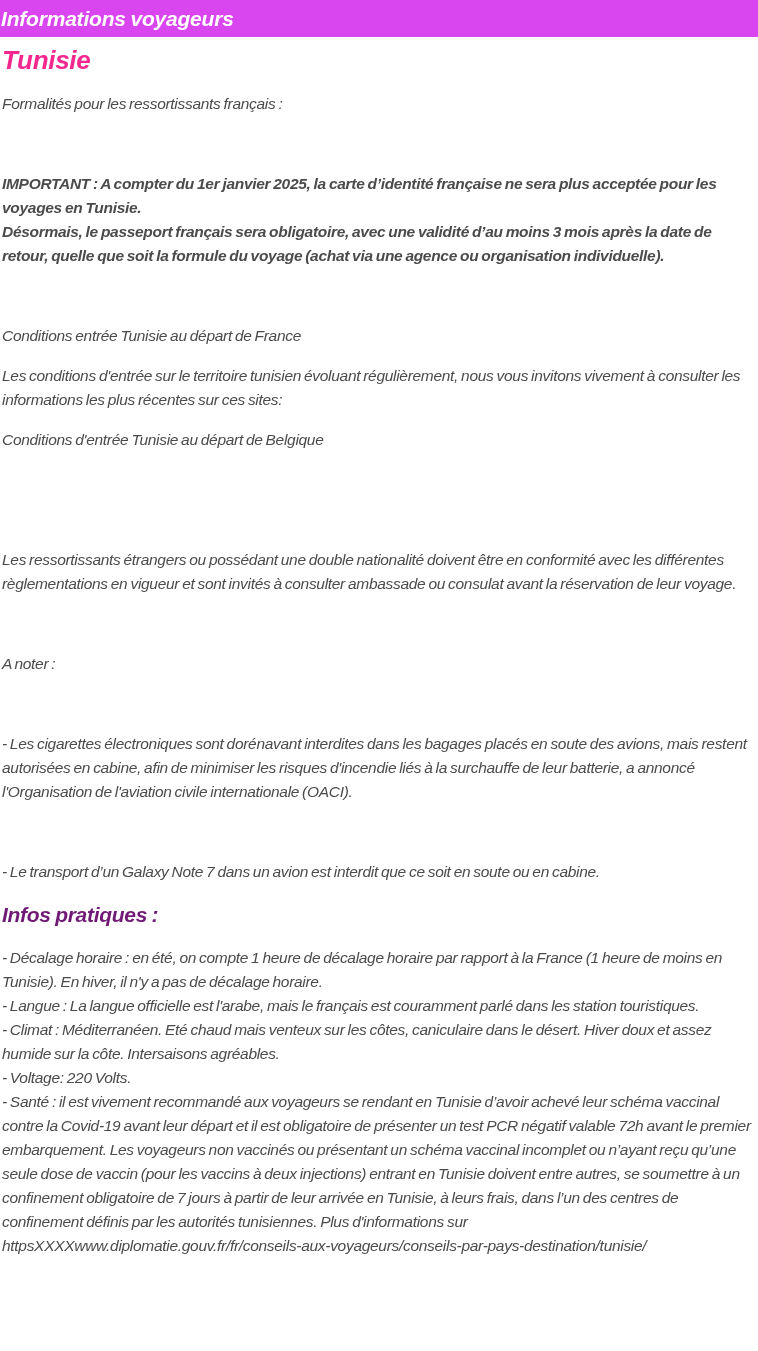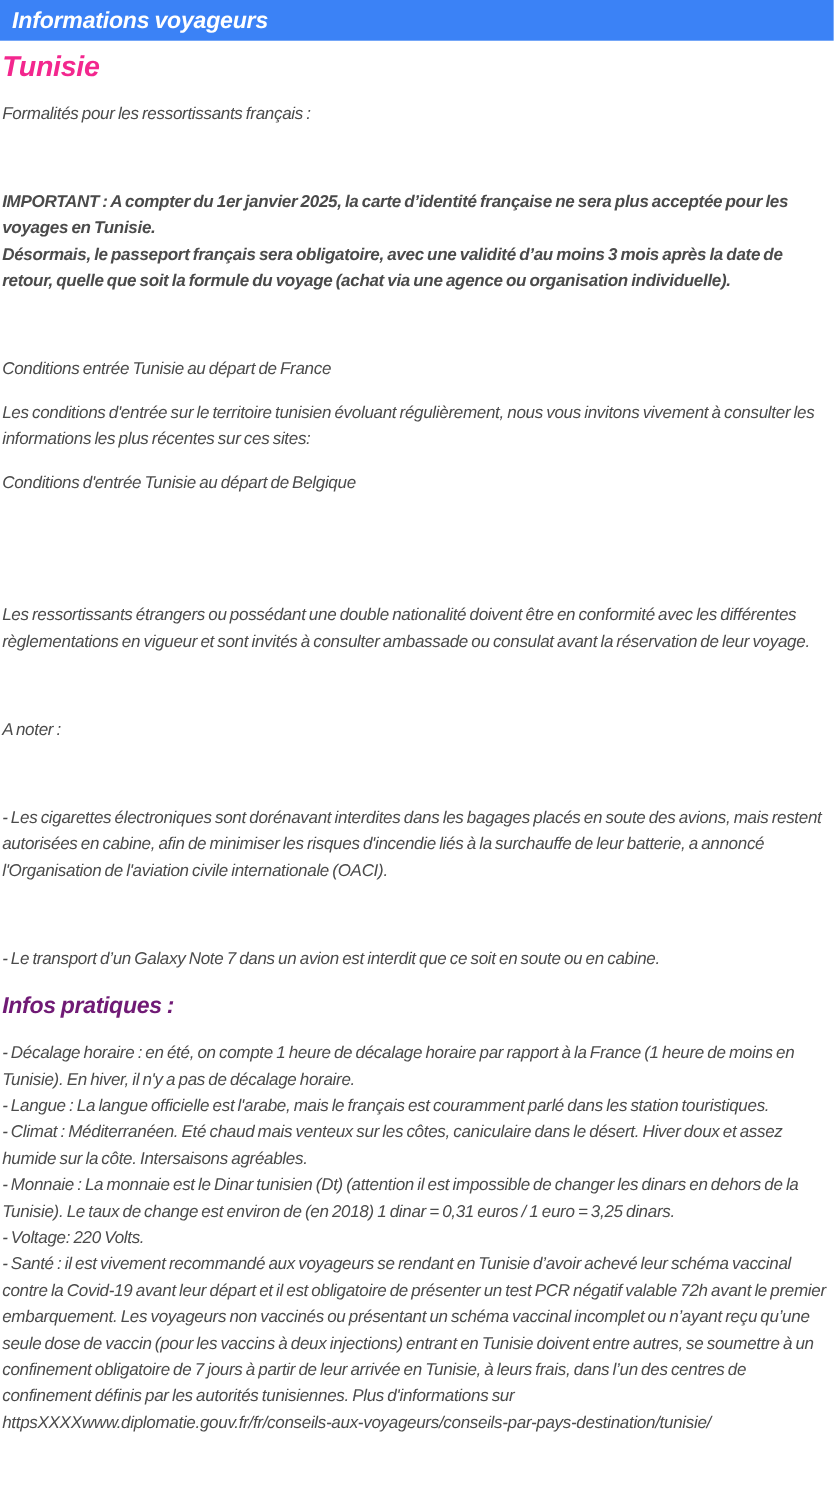--- a/index.html
+++ b/index.html
@@ -10,25 +10,25 @@
     font-family: "Liberation Sans", sans-serif;
     font-style: italic;
     font-size: 15.5px;
     line-height: 24px;
     letter-spacing: -0.3px;
     word-spacing: -1px;
     color: #4b4b4b;
     box-sizing: border-box;
   }
   .title-bar {
-    background: #3b82f6;
+    background: #d946ef;
     height: 37px;
     display: flex;
     align-items: center;
-    padding-left: 11px;
+    padding-left: 1px;
     box-sizing: border-box;
   }
   .title-bar .bar-title {
     color: #ffffff;
     font-weight: bold;
     font-style: italic;
     font-size: 21px;
     letter-spacing: -0.2px;
   }
   .content {
@@ -108,19 +108,18 @@
     <div class="blank-line"></div>
 
     <p>- Le transport d’un Galaxy Note 7 dans un avion est interdit que ce soit en soute ou en cabine.</p>
 
     <h2 class="infos-heading">Infos pratiques :</h2>
 
     <p>
       <span class="infos-item" style="display:block">- Décalage horaire : en été, on compte 1 heure de décalage horaire par rapport à la France (1 heure de moins en Tunisie). En hiver, il n'y a pas de décalage horaire.</span>
       <span class="infos-item" style="display:block">- Langue : La langue officielle est l'arabe, mais le français est couramment parlé dans les station touristiques.</span>
       <span class="infos-item" style="display:block">- Climat : Méditerranéen. Eté chaud mais venteux sur les côtes, caniculaire dans le désert. Hiver doux et assez humide sur la côte. Intersaisons agréables.</span>
-      <span class="infos-item" style="display:block">- Monnaie : La monnaie est le Dinar tunisien (Dt) (attention il est impossible de changer les dinars en dehors de la Tunisie). Le taux de change est environ de (en 2018) 1 dinar = 0,31 euros / 1 euro = 3,25 dinars.</span>
       <span class="infos-item" style="display:block">- Voltage: 220 Volts.</span>
       <span class="infos-item" style="display:block">- Santé : il est vivement recommandé aux voyageurs se rendant en Tunisie d’avoir achevé leur schéma vaccinal contre la Covid-19 avant leur départ et il est obligatoire de présenter un test PCR négatif valable 72h avant le premier embarquement. Les voyageurs non vaccinés ou présentant un schéma vaccinal incomplet ou n’ayant reçu qu’une seule dose de vaccin (pour les vaccins à deux injections) entrant en Tunisie doivent entre autres, se soumettre à un confinement obligatoire de 7 jours à partir de leur arrivée en Tunisie, à leurs frais, dans l’un des centres de confinement définis par les autorités tunisiennes. Plus d'informations sur httpsXXXXwww.diplomatie.gouv.fr/fr/conseils-aux-voyageurs/conseils-par-pays-destination/tunisie/</span>
     </p>
 
   </div>
 </div>
 
 </body></html>

